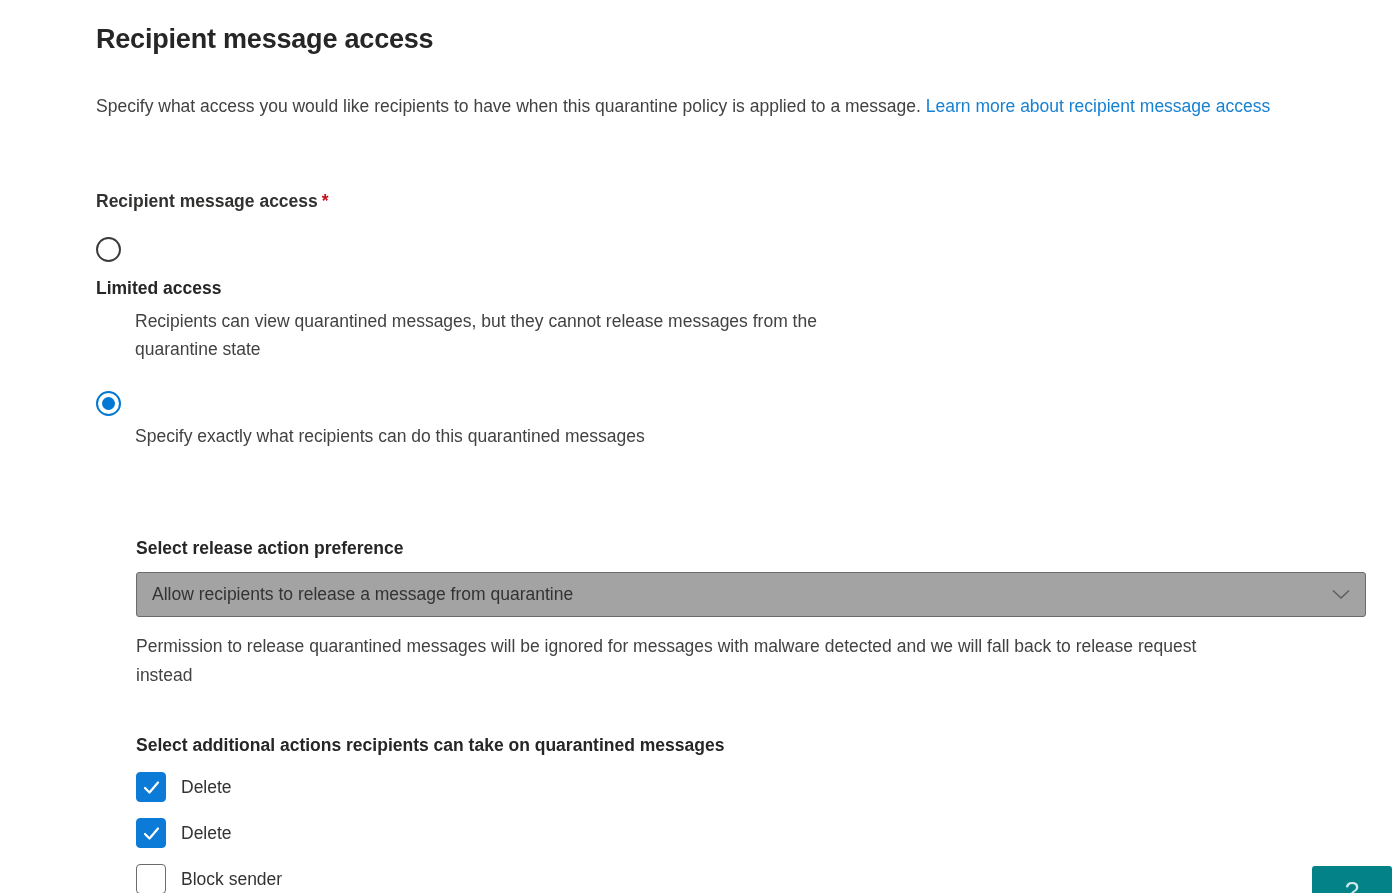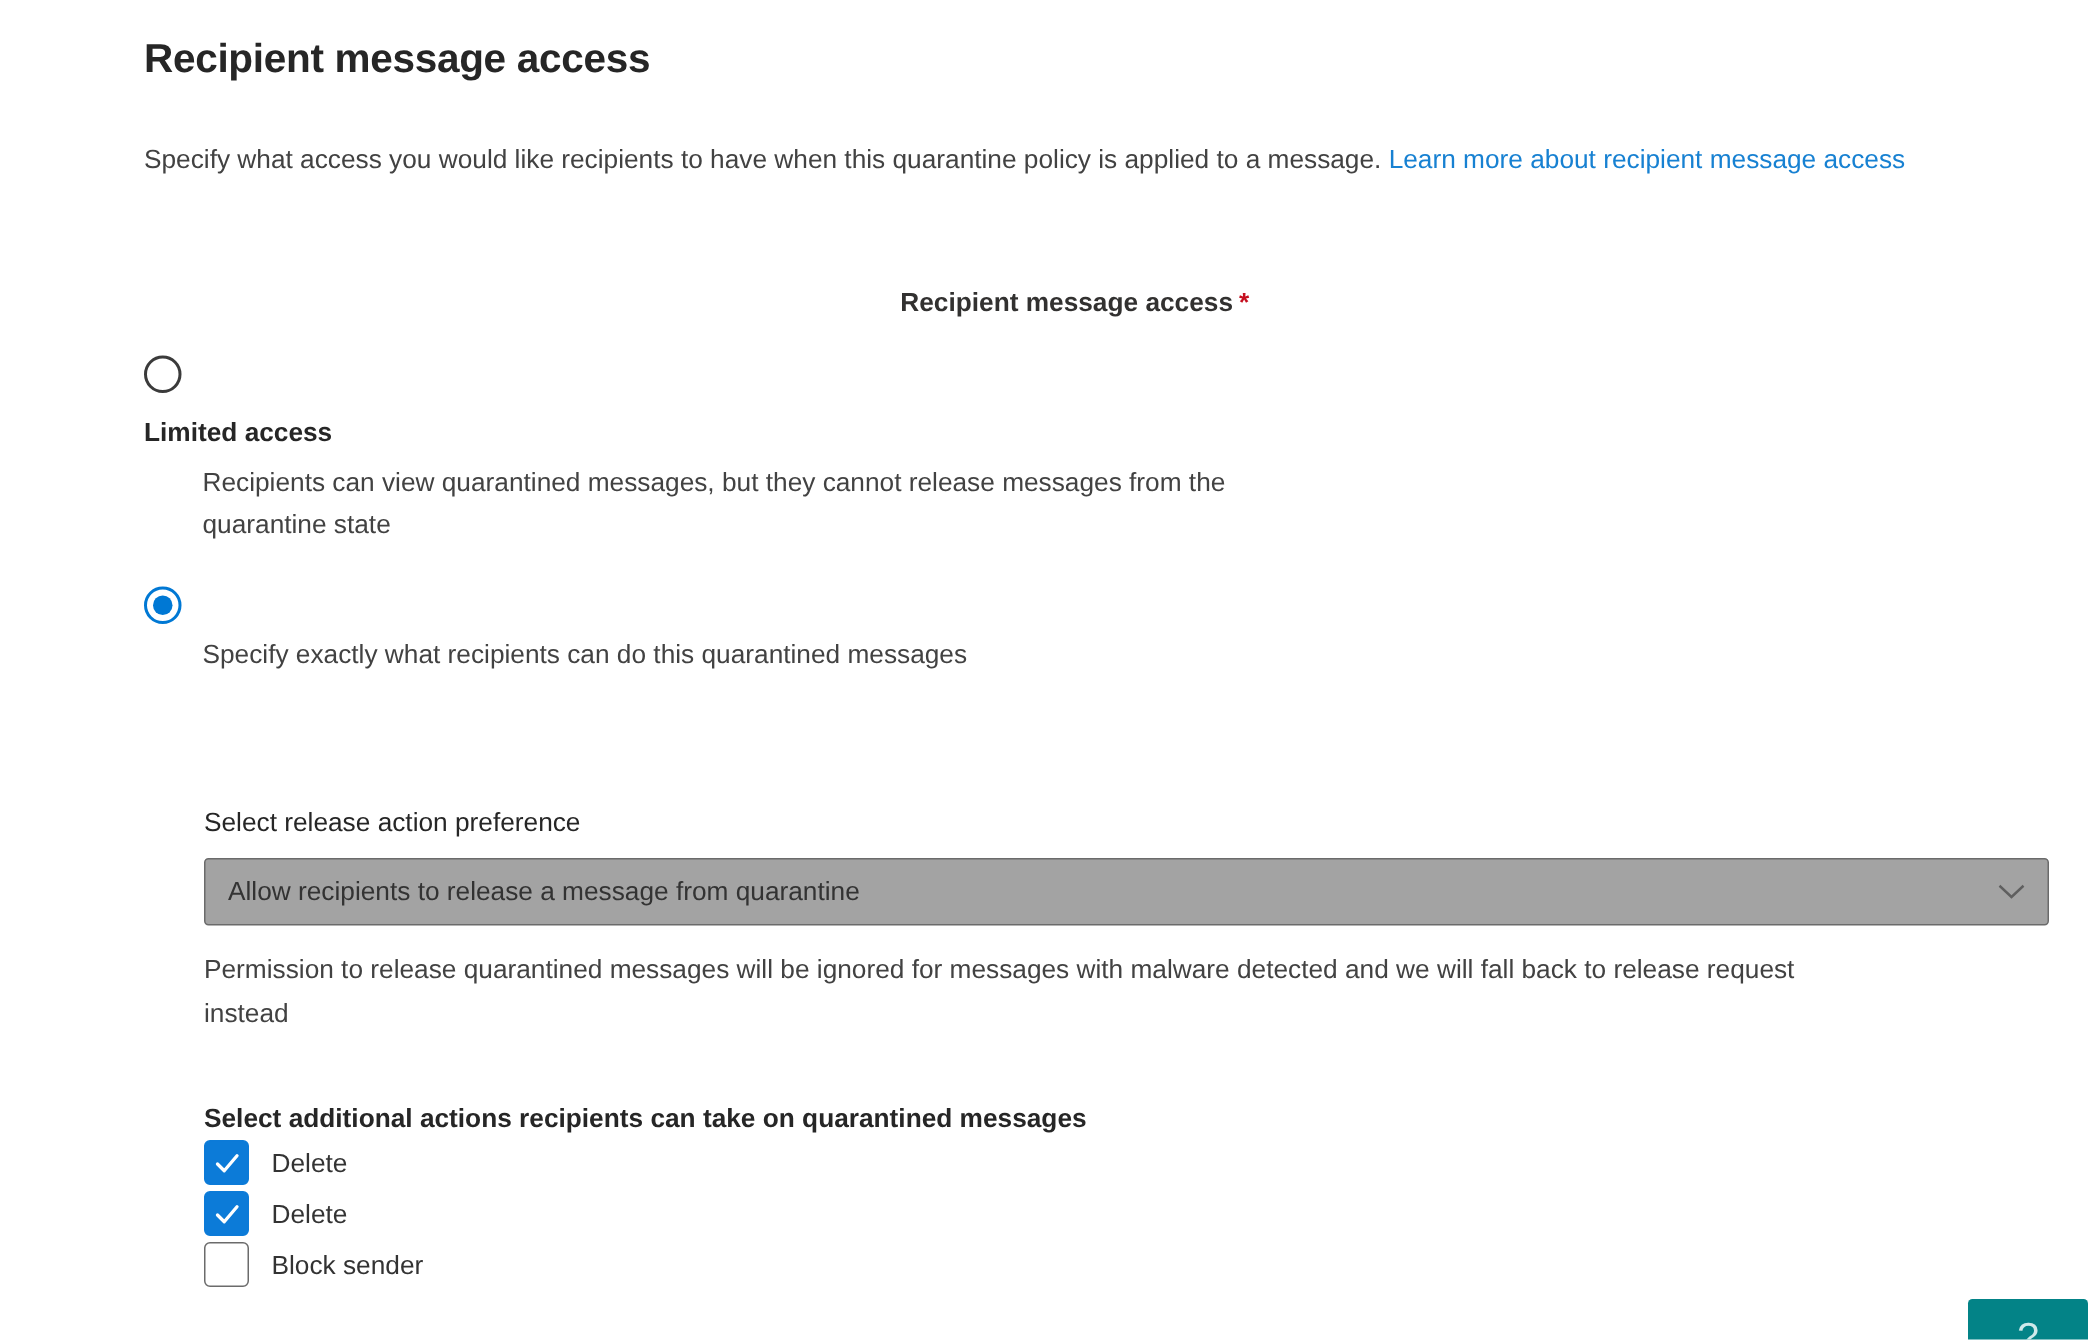--- a/index.html
+++ b/index.html
@@ -33,21 +33,20 @@
     color: #1781d2;
     text-decoration: none;
     cursor: pointer;
   }
 
   .field-label {
     margin-top: 70px;
     font-size: 17.5px;
     font-weight: 700;
     color: #323130;
-    text-align: center;
   }
   .required { color: #c50f1f; padding-left: 4px; font-weight: 700; }
 
   .radio-option { margin-top: 25px; }
   .radio-row { display: flex; align-items: flex-start; gap: 14px; cursor: pointer; flex-direction: column; }
   .radio {
     flex: none;
     width: 25px; height: 25px;
     border: 2px solid #3b3b3b;
     border-radius: 50%;
@@ -76,21 +75,21 @@
     font-size: 17.5px;
     line-height: 28.5px;
     color: #424242;
     max-width: 690px;
   }
   .radio-option + .radio-option { margin-top: 27px; }
 
   .subsection { margin-left: 40px; margin-top: 88px; }
   .sub-label {
     font-size: 17.5px;
-    font-weight: 400;
+    font-weight: 700;
     color: #262626;
     margin-bottom: 13px;
   }
   .dropdown {
     width: 1230px;
     height: 45px;
     border: 1px solid #6b6b6b;
     border-radius: 3px;
     background: #a3a3a3;
     display: flex;
@@ -113,21 +112,21 @@
     color: #424242;
     max-width: 1118px;
   }
   .actions-label {
     margin-top: 46px;
     font-size: 17.5px;
     font-weight: 700;
     color: #262626;
   }
   .checkbox-row {
-    margin-top: 4px;
+    margin-top: 16px;
     display: flex;
     align-items: center;
     gap: 15px;
     cursor: pointer;
   }
   .checkbox {
     flex: none;
     width: 30px; height: 30px;
     border: 1px solid #6b6b6b;
     border-radius: 4px;

